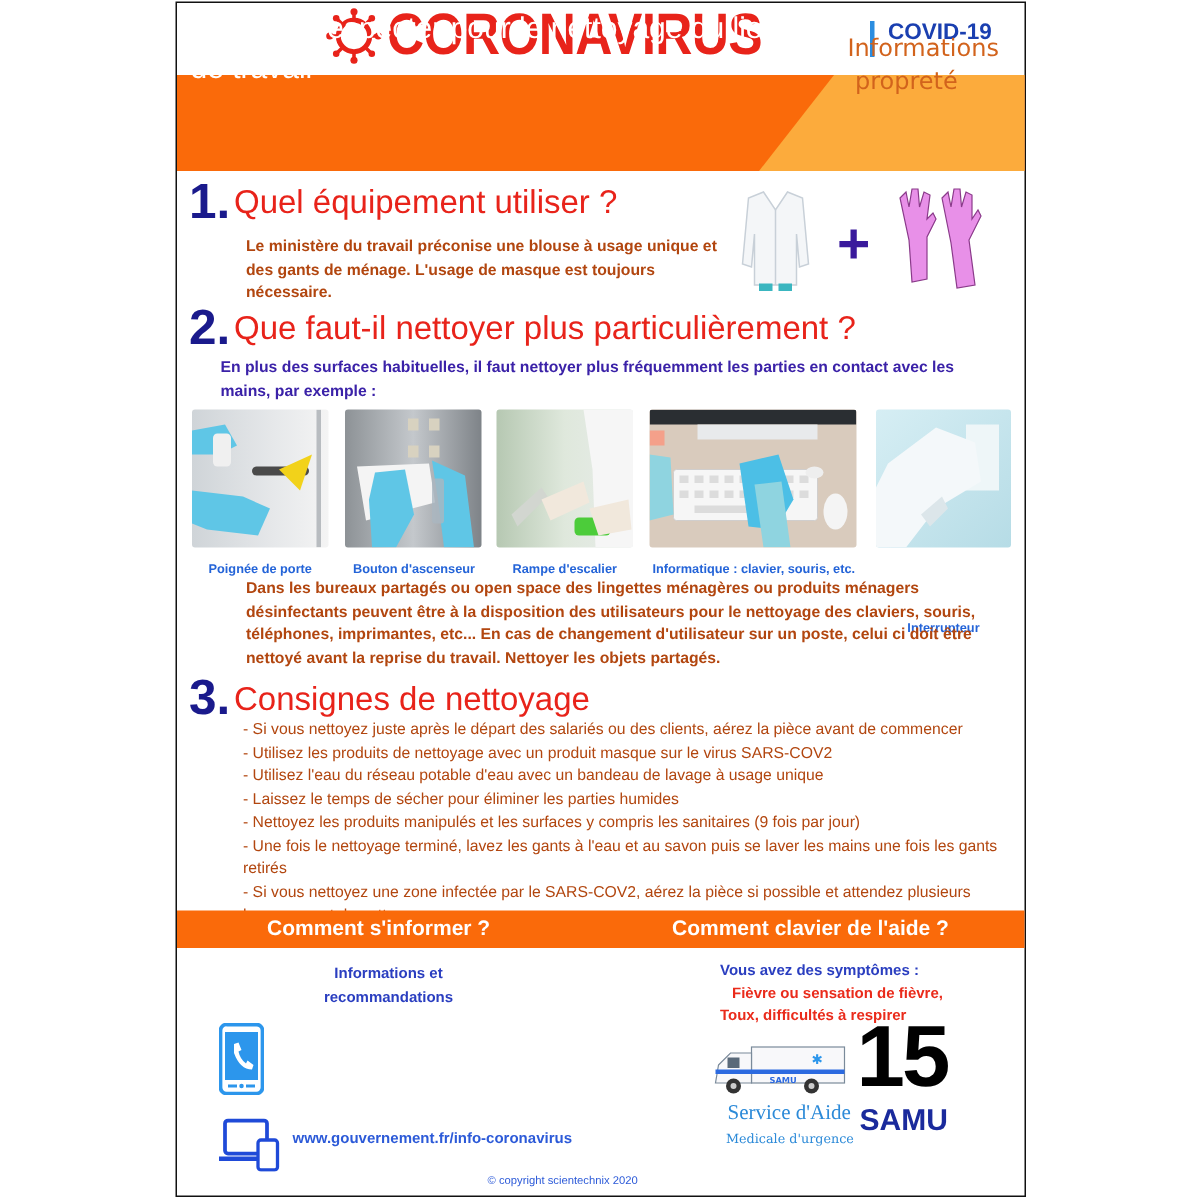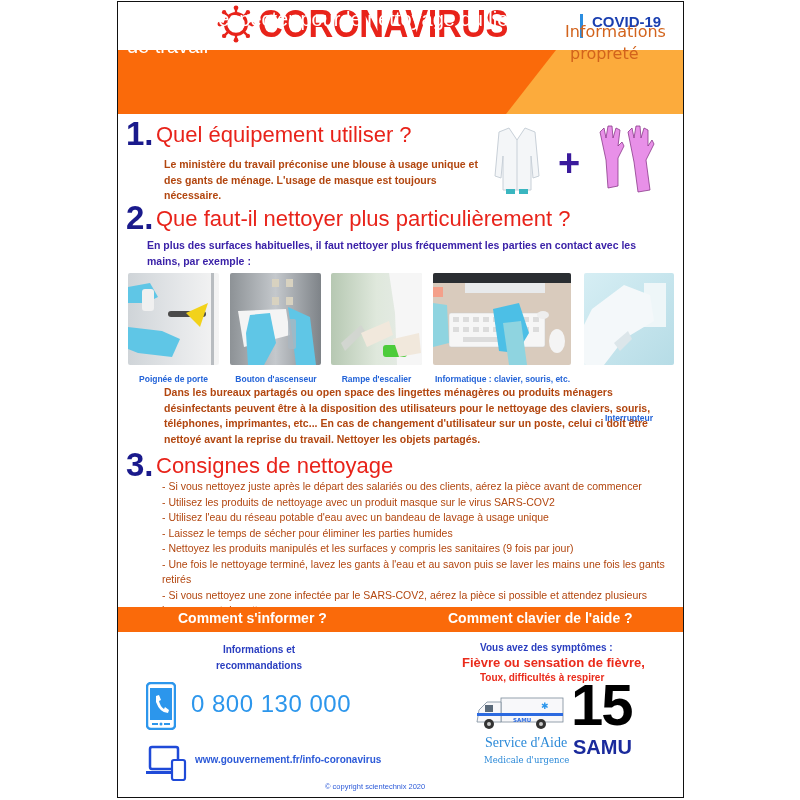--- a/index.html
+++ b/index.html
@@ -59,21 +59,21 @@
   .band2-r { left: 330px; top: 608px; font-size: 14px; color: #fff; font-weight: bold; }
 
   .info-rec { left: 86px; top: 640px; width: 110px; font-size: 10px; font-weight: bold; color: #2a3ec0; text-align: center; line-height: 16px; }
   .phone-icon { left: 28px; top: 680px; width: 30px; height: 48px; }
   .phone-num { left: 73px; top: 688px; font-size: 24px; color: #2c96ec; letter-spacing: 0.5px; white-space: nowrap; }
   .laptop-icon { left: 27px; top: 743px; width: 44px; height: 36px; }
   .gov-link { left: 77px; top: 752px; font-size: 10px; font-weight: bold; color: #2c5ad8; white-space: nowrap; }
   .copyright { left: 207px; top: 780px; font-size: 7.5px; color: #2c5ad8; white-space: nowrap; }
 
   .sym-1 { left: 362px; top: 638px; font-size: 10px; font-weight: bold; color: #2a3ec0; line-height: 15px; }
-  .sym-2 { left: 344px; top: 653px; font-size: 13px; font-weight: bold; color: #ea2b1b; line-height: 15px; }
+  .sym-2 { left: 370px; top: 653px; font-size: 10px; font-weight: bold; color: #ea2b1b; line-height: 15px; }
   .sym-3 { left: 362px; top: 668px; font-size: 10px; font-weight: bold; color: #ea2b1b; line-height: 15px; }
   .ambulance { left: 357px; top: 694px; width: 92px; height: 36px; }
   .service-1 { left: 367px; top: 733px; font-size: 14px; color: #2c8ad8; font-family: Liberation Serif, serif; white-space: nowrap; text-align: right; }
   .service-2 { left: 366px; top: 753px; font-size: 8.5px; color: #2c8ad8; font-family: "DejaVu Serif", serif; white-space: nowrap; }
   .big-15 { left: 453px; top: 674px; font-size: 58px; font-weight: bold; color: #000000; line-height: 58px; letter-spacing: -2px; }
   .samu { left: 455px; top: 734px; font-size: 20px; font-weight: bold; color: #1a2a9c; }
 </style>
 </head>
 <body>
 
@@ -235,21 +235,20 @@
 
   <div class="abs info-rec">Informations et recommandations</div>
   <svg class="abs phone-icon" viewBox="0 0 30 48">
     <rect x="1" y="1" width="28" height="46" rx="4" fill="none" stroke="#2c96ec" stroke-width="2.5"></rect>
     <rect x="4" y="6" width="22" height="32" fill="#2c96ec"></rect>
     <path d="M10 14 L13 13 L15 18 L13 19 Q14 24 18 27 L19 25 L23 28 L22 31 Q14 31 10 20 Z" fill="#fff"></path>
     <line x1="6" y1="42" x2="12" y2="42" stroke="#2c96ec" stroke-width="2"></line>
     <line x1="18" y1="42" x2="24" y2="42" stroke="#2c96ec" stroke-width="2"></line>
     <circle cx="15" cy="42" r="1.5" fill="#2c96ec"></circle>
   </svg>
-  <div class="abs phone-num">0 800 130 000</div>
   <svg class="abs laptop-icon" viewBox="0 0 44 36">
     <rect x="5" y="2" width="28" height="22" rx="2" fill="none" stroke="#1f4ad8" stroke-width="2.5"></rect>
     <rect x="1" y="26" width="32" height="3" fill="#1f4ad8"></rect>
     <rect x="27" y="15" width="13" height="20" rx="2" fill="#fff" stroke="#1f4ad8" stroke-width="2.2"></rect>
   </svg>
   <div class="abs gov-link">www.gouvernement.fr/info-coronavirus</div>
   <div class="abs copyright">© copyright scientechnix 2020</div>
 
   <div class="abs sym-1">Vous avez des symptômes :</div>
   <div class="abs sym-2">Fièvre ou sensation de fièvre,</div>

